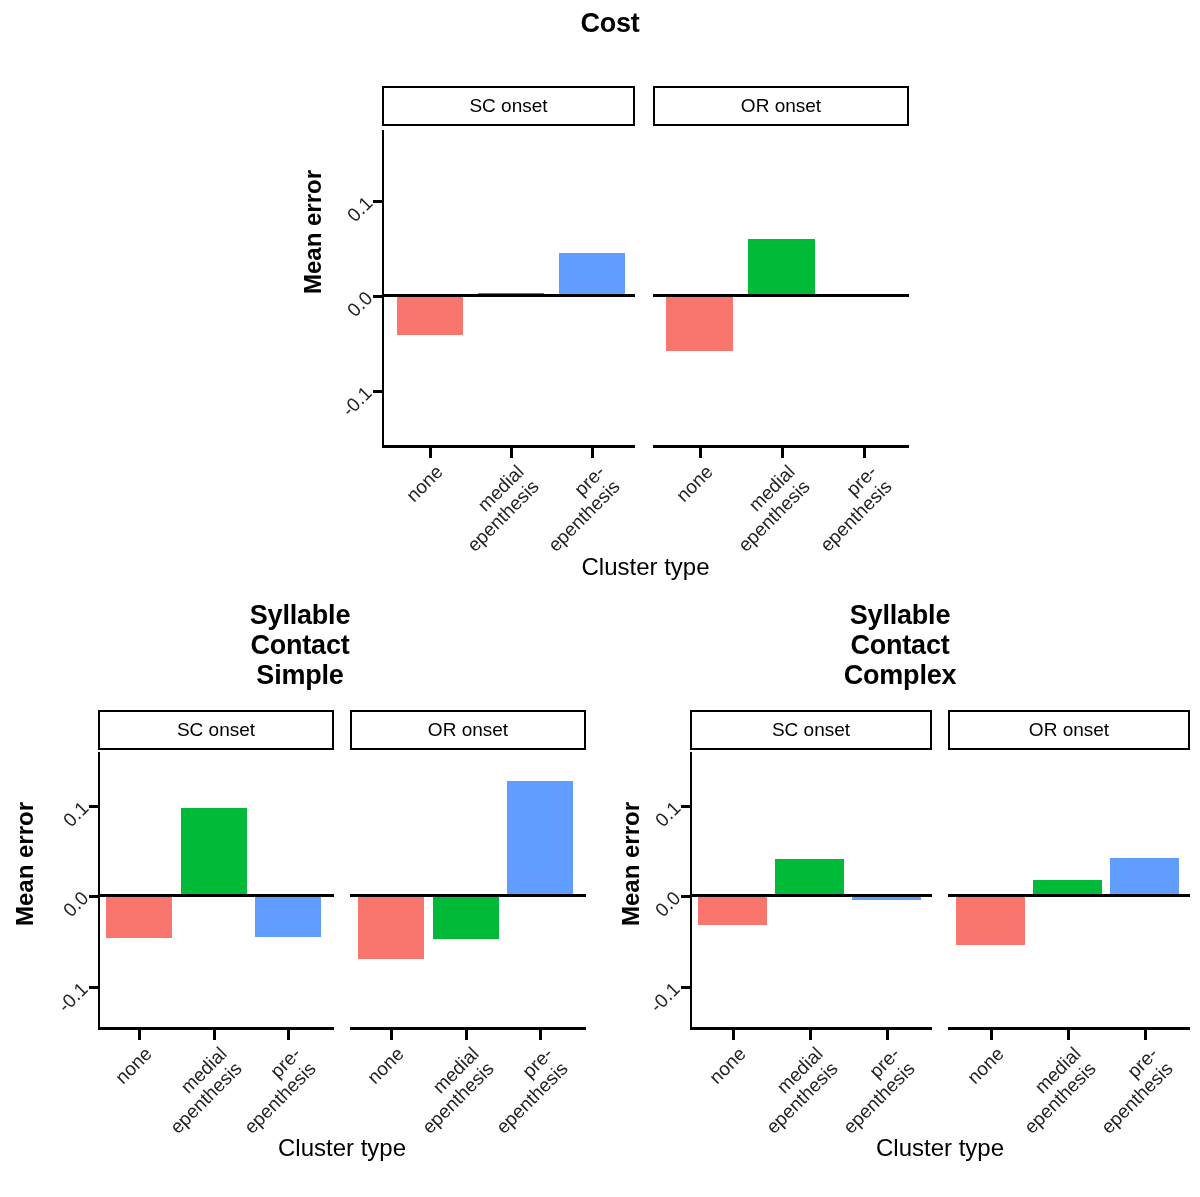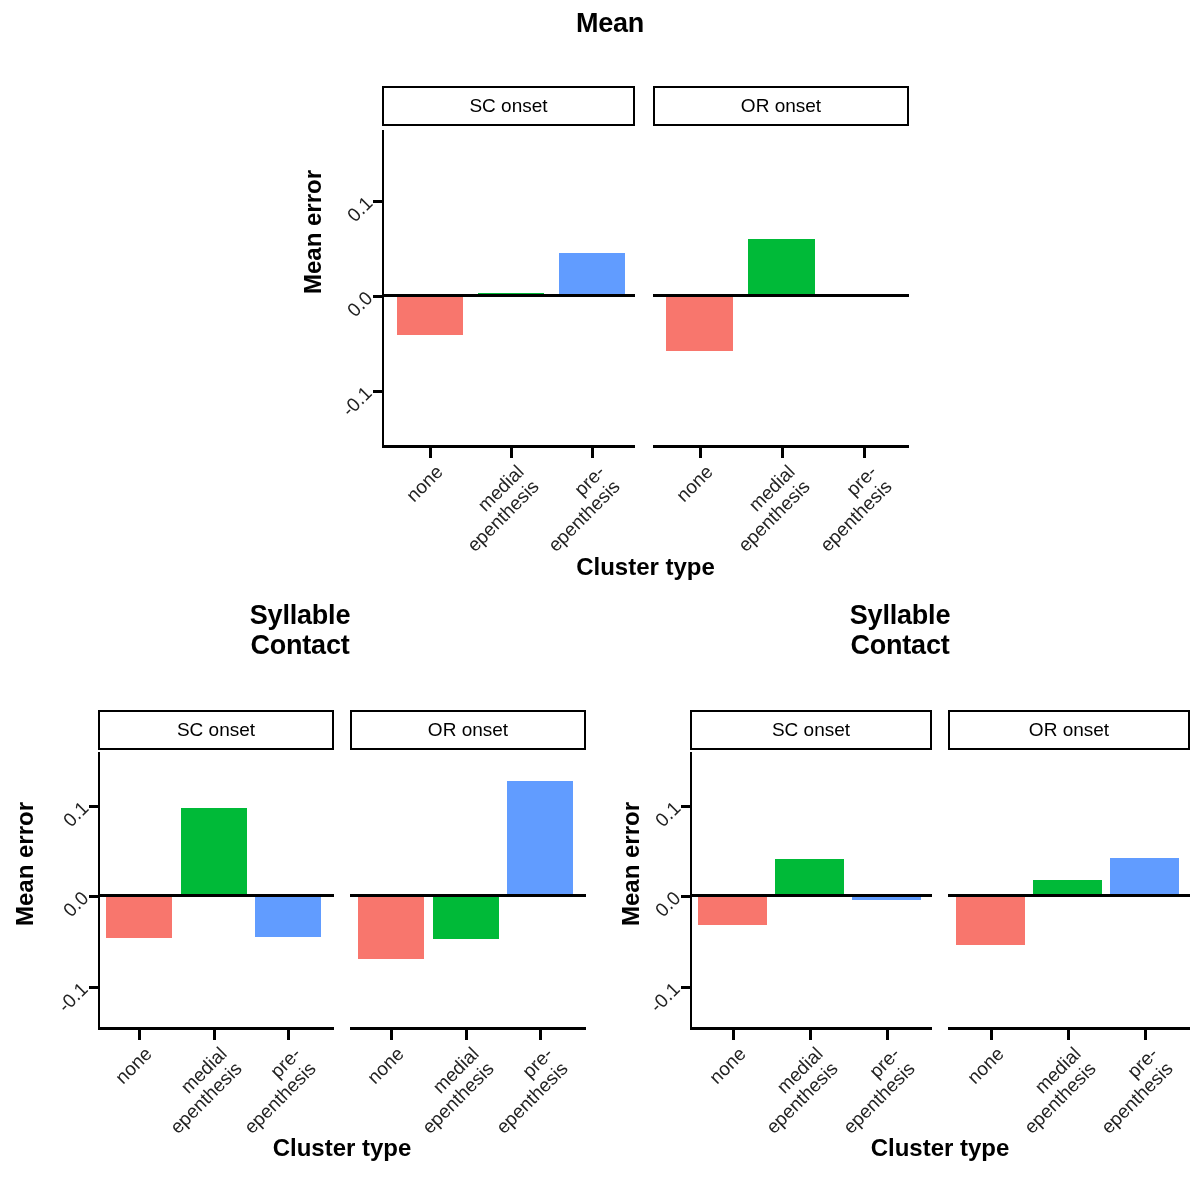--- a/index.html
+++ b/index.html
@@ -59,30 +59,30 @@
     position:absolute;top:13px;font-size:19px;line-height:1.12;text-align:right;
     white-space:nowrap;transform-origin:100% 0%;transform:translateX(-100%) rotate(-45deg);
     color:#222;
   }
 
   .ylab{
     position:absolute;font-weight:bold;font-size:24px;white-space:nowrap;
     transform-origin:50% 50%;transform:rotate(-90deg);
   }
   .xlab{
-    position:absolute;text-align:center;font-weight:bold;font-size:24px;
+    position:absolute;text-align:center;font-weight:normal;font-size:24px;
   }
 </style>
 </head>
 <body>
 
 <div class="fig" id="panel-top" style="left:290px;top:8px;width:640px;height:580px;">
 
   <div class="panel-title" style="width:640px;">
-    <div>Mean</div>
+    <div>Cost</div>
   </div>
 
   <div class="ylab" style="left:-52px;top:210px;width:150px;text-align:center;">Mean error</div>
 
   <div class="strips" style="position:absolute;left:92px;top:78px;width:527px;">
     <div class="strip" style="width:253px;">SC onset</div>
     <div class="strip-gap" style="width:18px;"></div>
     <div class="strip" style="width:256px;">OR onset</div>
   </div>
 
@@ -161,20 +161,21 @@
   </div>
 
   <div class="xlab" style="left:92px;top:545px;width:527px;">Cluster type</div>
 </div>
 
 <div class="fig" id="panel-bl" style="left:0px;top:600px;width:600px;height:597px;">
 
   <div class="panel-title" style="width:600px;">
     <div>Syllable</div>
     <div>Contact</div>
+    <div>Simple</div>
   </div>
 
   <div class="ylab" style="left:-50px;top:250px;width:150px;text-align:center;">Mean error</div>
 
   <div class="strips" style="position:absolute;left:98px;top:110px;width:488px;">
     <div class="strip" style="width:236px;">SC onset</div>
     <div class="strip-gap" style="width:16px;"></div>
     <div class="strip" style="width:236px;">OR onset</div>
   </div>
 
@@ -247,20 +248,21 @@
   </div>
 
   <div class="xlab" style="left:98px;top:534px;width:488px;">Cluster type</div>
 </div>
 
 <div class="fig" id="panel-br" style="left:600px;top:600px;width:600px;height:597px;">
 
   <div class="panel-title" style="width:600px;">
     <div>Syllable</div>
     <div>Contact</div>
+    <div>Complex</div>
   </div>
 
   <div class="ylab" style="left:-44px;top:250px;width:150px;text-align:center;">Mean error</div>
 
   <div class="strips" style="position:absolute;left:90px;top:110px;width:500px;">
     <div class="strip" style="width:242px;">SC onset</div>
     <div class="strip-gap" style="width:16px;"></div>
     <div class="strip" style="width:242px;">OR onset</div>
   </div>
 

